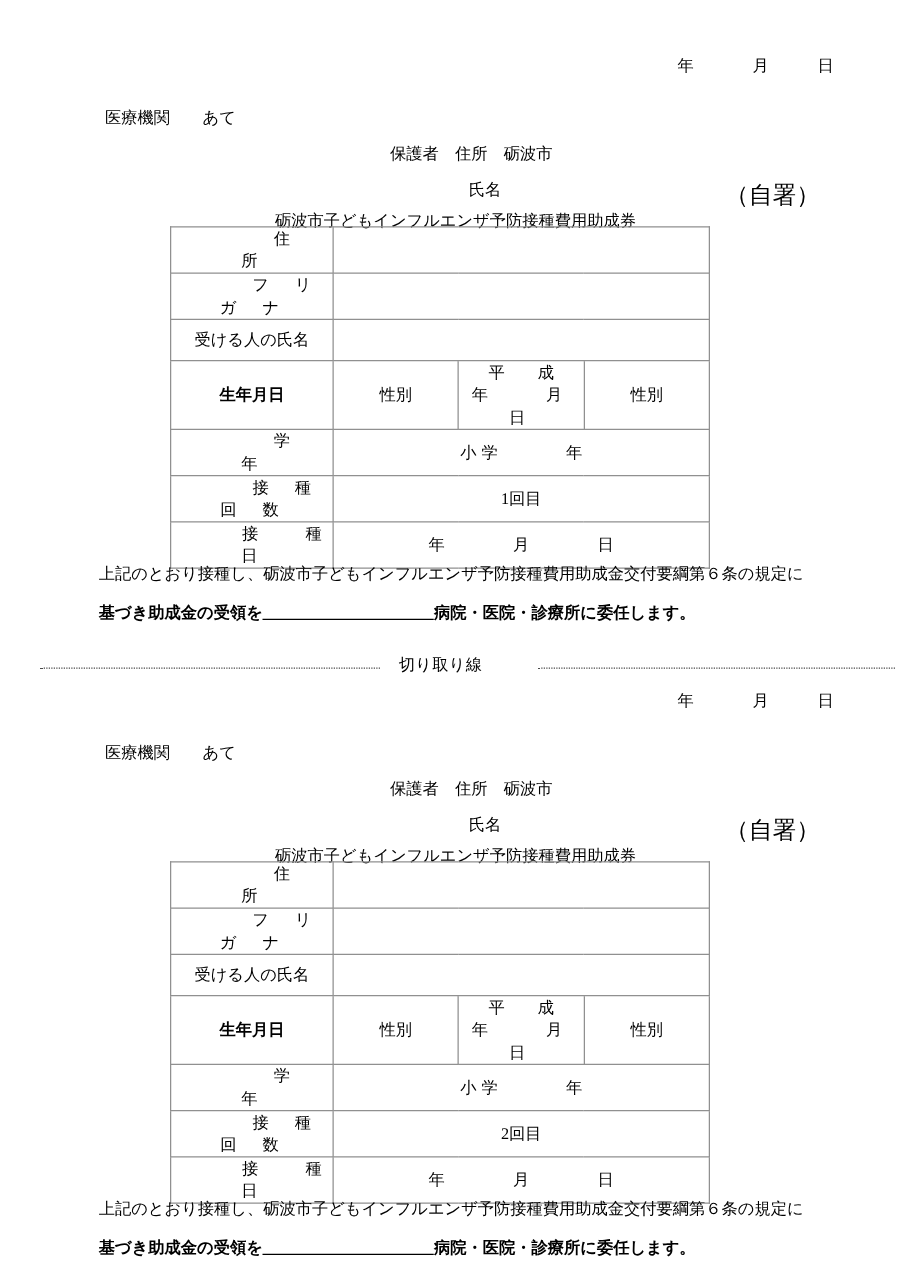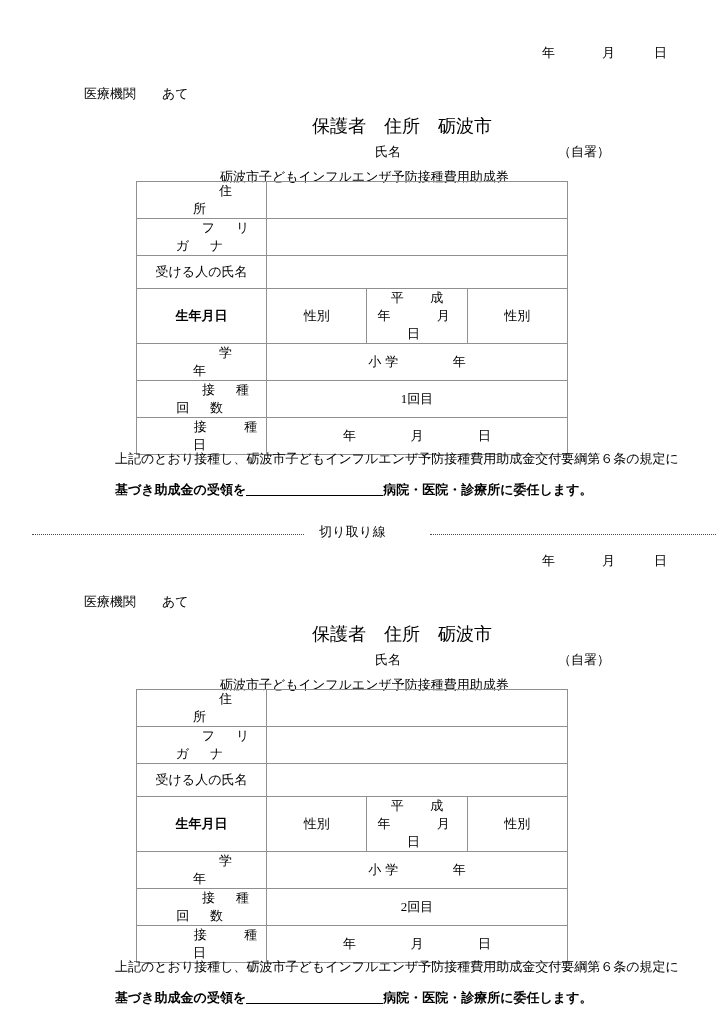--- a/index.html
+++ b/index.html
@@ -42,32 +42,32 @@
 
   .addressee {
     position: absolute;
     left: 84px;
     font-size: 13px;
   }
 
   .guardian-addr {
     position: absolute;
     left: 312px;
-    font-size: 18px;
+    font-size: 13px;
   }
   .guardian-name {
     position: absolute;
     left: 375px;
     font-size: 13px;
     font-family: Liberation Mono, monospace;
   }
   .self-sign {
     position: absolute;
-    left: 558px;
-    font-size: 13px;
+    left: 580px;
+    font-size: 19px;
   }
 
   .voucher-title {
     position: absolute;
     left: 220px;
     font-size: 13px;
   }
 
   
   table.form {
@@ -98,21 +98,20 @@
   .sp-gakunen { letter-spacing: 0.30em; padding-left: 0.30em; }
   .sp-date { letter-spacing: 0.30em; padding-left: 0.30em; }
 
   
   .consent {
     position: absolute;
     left: 79px;
     width: 600px;
     font-size: 13px;
     line-height: 31px;
-    margin-left: 36px;
   }
   .consent .l2 { position: relative; display: block; font-weight: bold; }
   .blank-rule {
     display: inline-block;
     width: 137px;
     border-bottom: 1px solid #000;
     vertical-align: -2px;
   }
 
   

